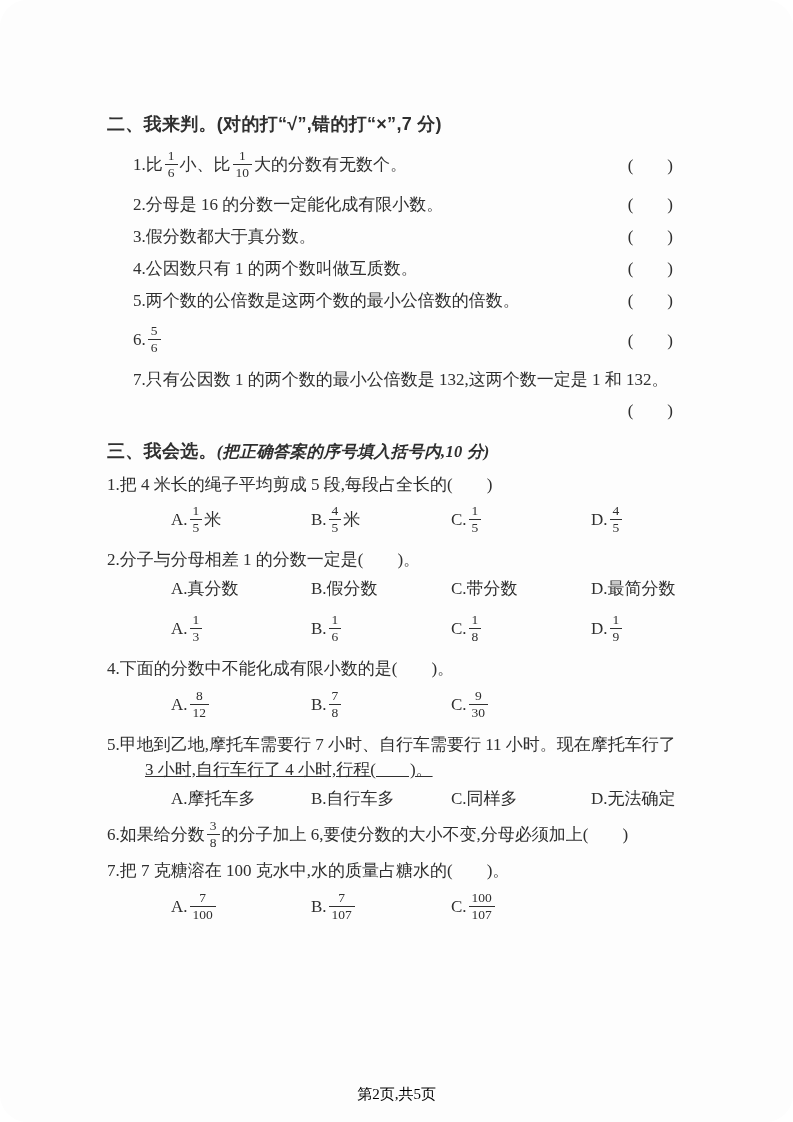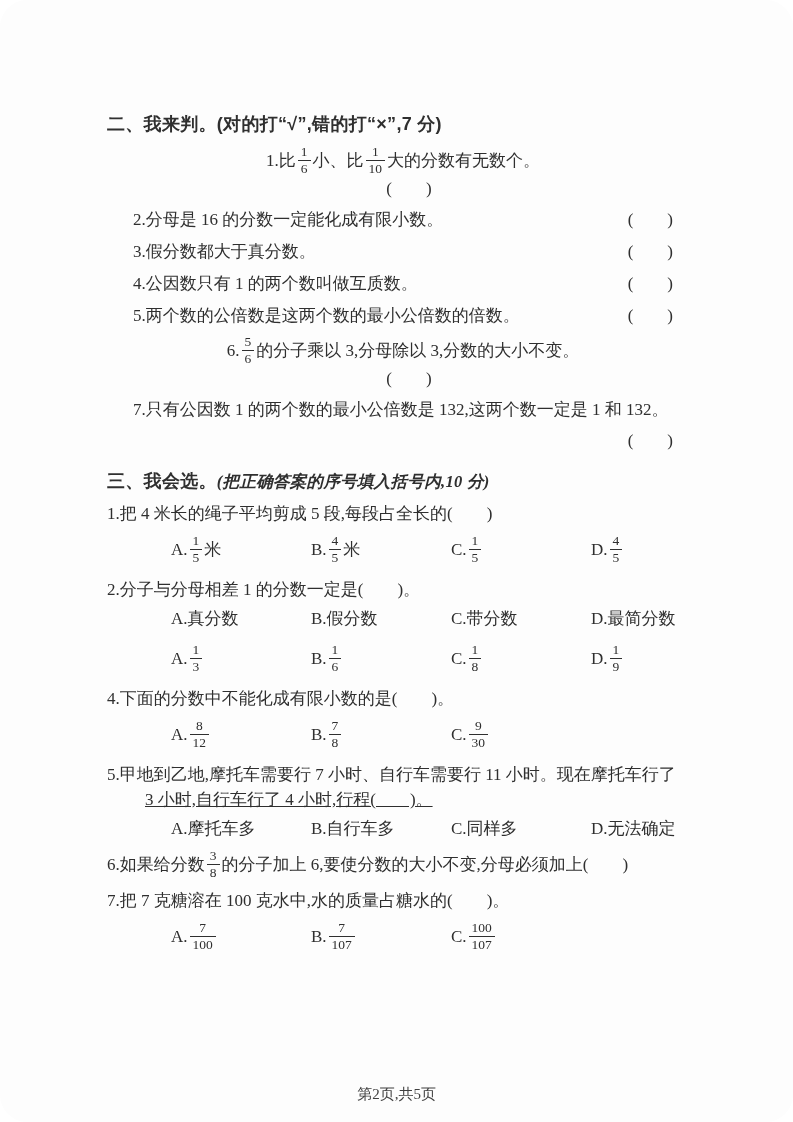--- a/index.html
+++ b/index.html
@@ -32,21 +32,21 @@
   }
 
   .judge-list { margin-left: 26px; width: 540px; }
   .jrow {
     display: flex;
     justify-content: space-between;
     align-items: center;
     margin-bottom: 7px;
     min-height: 25px;
   }
-  .jrow-tall { min-height: 40px; flex-direction: column; }
+  .jrow-tall { min-height: 40px; }
   .bracket { white-space: pre; flex: none; margin-left: 12px; }
   .jrow-bracket-line { text-align: right; margin: 0 0 8px 0; }
 
   .frac {
     display: inline-block;
     vertical-align: middle;
     text-align: center;
     font-size: 13.5px;
     line-height: 1.15;
     margin: 0 2px;
@@ -68,21 +68,21 @@
   .opt { width: 140px; flex: none; }
   .opt:last-child { width: auto; }
 
   .footer {
     position: absolute;
     bottom: 18px;
     left: 0;
     width: 100%;
     text-align: center;
     font-size: 15px;
-    color: #404040;
+    color: #000000;
   }
 </style>
 </head>
 <body>
 
 <div class="page">
   <div class="content">
 
     <div class="section">
       <div class="sec-header">
@@ -112,21 +112,21 @@
           <span class="bracket">(　　)</span>
         </div>
 
         <div class="jrow">
           <span class="jtext">5.两个数的公倍数是这两个数的最小公倍数的倍数。</span>
           <span class="bracket">(　　)</span>
         </div>
 
         <div class="jrow jrow-tall">
           <span class="jtext">
-            <span>6.</span><span class="frac"><span class="fn">5</span><span class="fd">6</span></span><span>的分子乘以 3,分母除以 3,分数的大小不变。</span>
+            <span>6.</span><span class="frac"><span class="fn">5</span><span class="fd">6</span></span>
           </span>
           <span class="bracket">(　　)</span>
         </div>
 
         <div class="jrow">
           <span class="jtext">7.只有公因数 1 的两个数的最小公倍数是 132,这两个数一定是 1 和 132。</span>
         </div>
         <div class="jrow-bracket-line">
           <span class="bracket">(　　)</span>
         </div>

